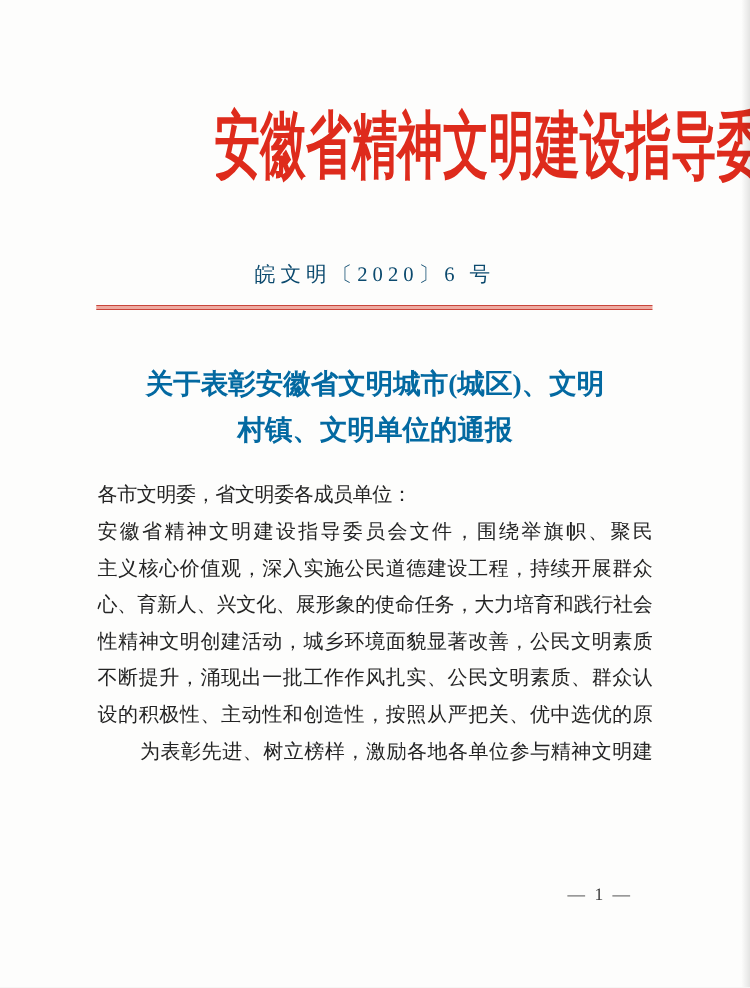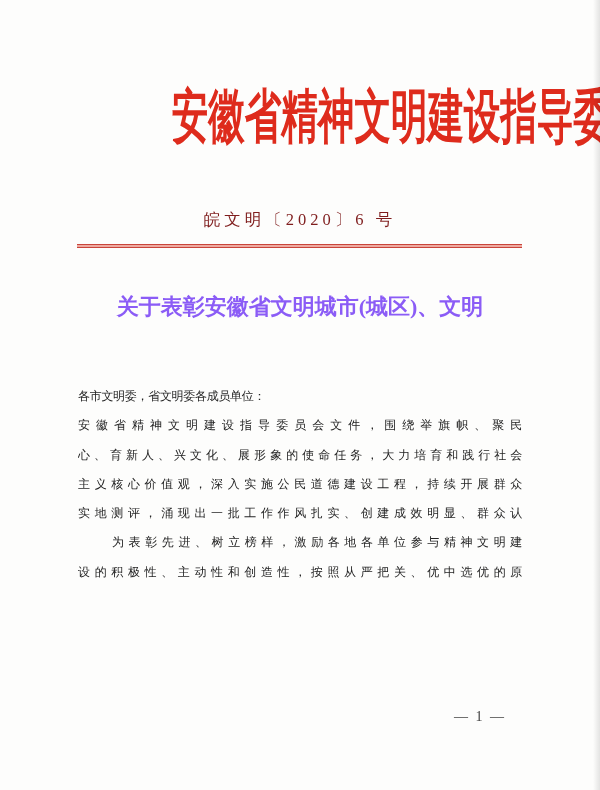--- a/index.html
+++ b/index.html
@@ -33,42 +33,42 @@
     letter-spacing:0px;
     transform:scaleX(0.63);
     transform-origin:50% 50%;
   }
   
   .doc-number{
     position:absolute;top:208px;left:0;width:100%;
     text-align:center;
     font-size:16.5px;line-height:24px;
     letter-spacing:4px;
-    color:#7f1d1d;
+    color:#0c4a6e;
   }
   
   .red-rule{
     position:absolute;top:244px;left:77px;width:445px;height:4px;
     background:linear-gradient(to bottom,
       #c9453b 0px,#c9453b 1px,
       #eeaaa1 1px,#eeaaa1 3px,
       #c9453b 3px,#c9453b 4px);
   }
   
   .doc-title{
     position:absolute;top:288px;left:0;width:100%;
     text-align:center;
     font-weight:bold;
     font-size:22px;line-height:37px;
-    color:#8b5cf6;
+    color:#0369a1;
   }
   
   .body-block{
     position:absolute;top:382px;left:78px;width:444px;
-    font-size:12px;line-height:29.3px;
+    font-size:16px;line-height:29.3px;
     letter-spacing:-0.3px;
     color:#242424;
   }
   .body-line{height:29.3px;overflow:hidden;text-align:left;}
   .body-line.justify{text-align:justify;text-align-last:justify;}
   .body-line.indent{text-indent:34px;}
   
   .page-number{
     position:absolute;top:707px;left:430px;width:100px;
     text-align:center;
@@ -86,29 +86,31 @@
   <div class="masthead">
     <span class="masthead-inner">安徽省精神文明建设指导委员会文件</span>
   </div>
 
   <div class="doc-number">皖文明〔2020〕6 号</div>
 
   <div class="red-rule"></div>
 
   <div class="doc-title">
     <div>关于表彰安徽省文明城市(城区)、文明</div>
+    <div>村镇、文明单位的通报</div>
   </div>
 
   <div class="body-block">
     <div class="body-line">各市文明委，省文明委各成员单位：</div>
     <div class="body-line justify">安徽省精神文明建设指导委员会文件，围绕举旗帜、聚民</div>
+    <div class="body-line justify">主义核心价值观，深入实施公民道德建设工程，持续开展群众</div>
     <div class="body-line justify">心、育新人、兴文化、展形象的使命任务，大力培育和践行社会</div>
-    <div class="body-line justify">主义核心价值观，深入实施公民道德建设工程，持续开展群众</div>
-    <div class="body-line justify">实地测评，涌现出一批工作作风扎实、创建成效明显、群众认</div>
+    <div class="body-line justify">性精神文明创建活动，城乡环境面貌显著改善，公民文明素质</div>
+    <div class="body-line justify">不断提升，涌现出一批工作作风扎实、公民文明素质、群众认</div>
+    <div class="body-line justify">设的积极性、主动性和创造性，按照从严把关、优中选优的原</div>
     <div class="body-line indent justify">为表彰先进、树立榜样，激励各地各单位参与精神文明建</div>
-    <div class="body-line justify">设的积极性、主动性和创造性，按照从严把关、优中选优的原</div>
   </div>
 
   <div class="page-number">— 1 —</div>
 
   <div class="page-edge-right"></div>
 
 </div>
 
 </body></html>

